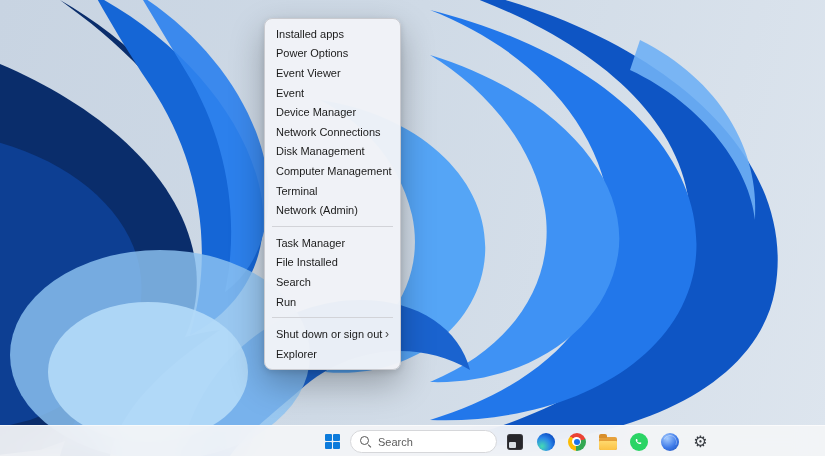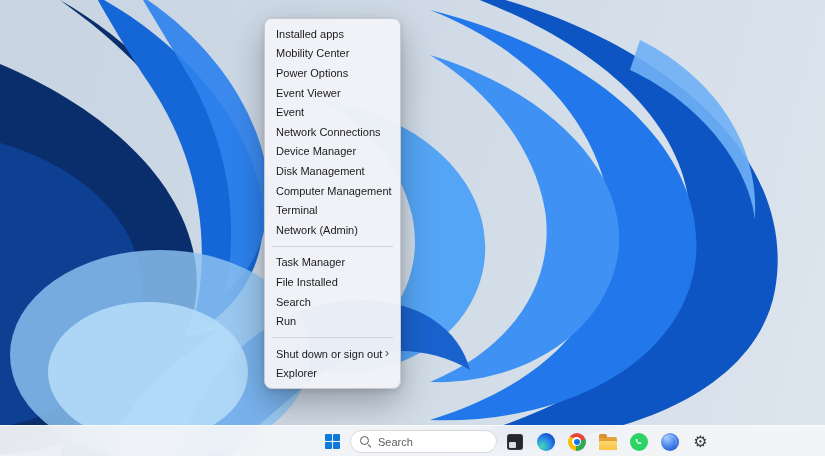--- a/index.html
+++ b/index.html
@@ -121,26 +121,25 @@
     <path d="M180,456 C200,360 280,300 360,300 C420,300 460,330 470,370 C420,340 350,345 300,390 C265,420 240,440 230,456 Z" fill="#1a63cf"></path>
     <path d="M60,456 C80,390 140,340 220,330 C160,370 120,410 110,456 Z" fill="#0b3a85"></path>
 
     <ellipse cx="160" cy="355" rx="150" ry="105" fill="#8ec3f2" opacity="0.82"></ellipse>
     <ellipse cx="148" cy="372" rx="100" ry="70" fill="#b4daf8" opacity="0.9"></ellipse>
   </svg>
 </div>
 
 <div class="wx-menu">
   <div class="menu-item">Installed apps</div>
-  <div class="menu-item">Mobility Center</div>
   <div class="menu-item">Power Options</div>
   <div class="menu-item">Event Viewer</div>
   <div class="menu-item">Event</div>
+  <div class="menu-item">Device Manager</div>
   <div class="menu-item">Network Connections</div>
-  <div class="menu-item">Device Manager</div>
   <div class="menu-item">Disk Management</div>
   <div class="menu-item">Computer Management</div>
   <div class="menu-item">Terminal</div>
   <div class="menu-item">Network (Admin)</div>
 
   <div class="menu-sep"></div>
 
   <div class="menu-item">Task Manager</div>
   <div class="menu-item">File Installed</div>
   <div class="menu-item">Search</div>

